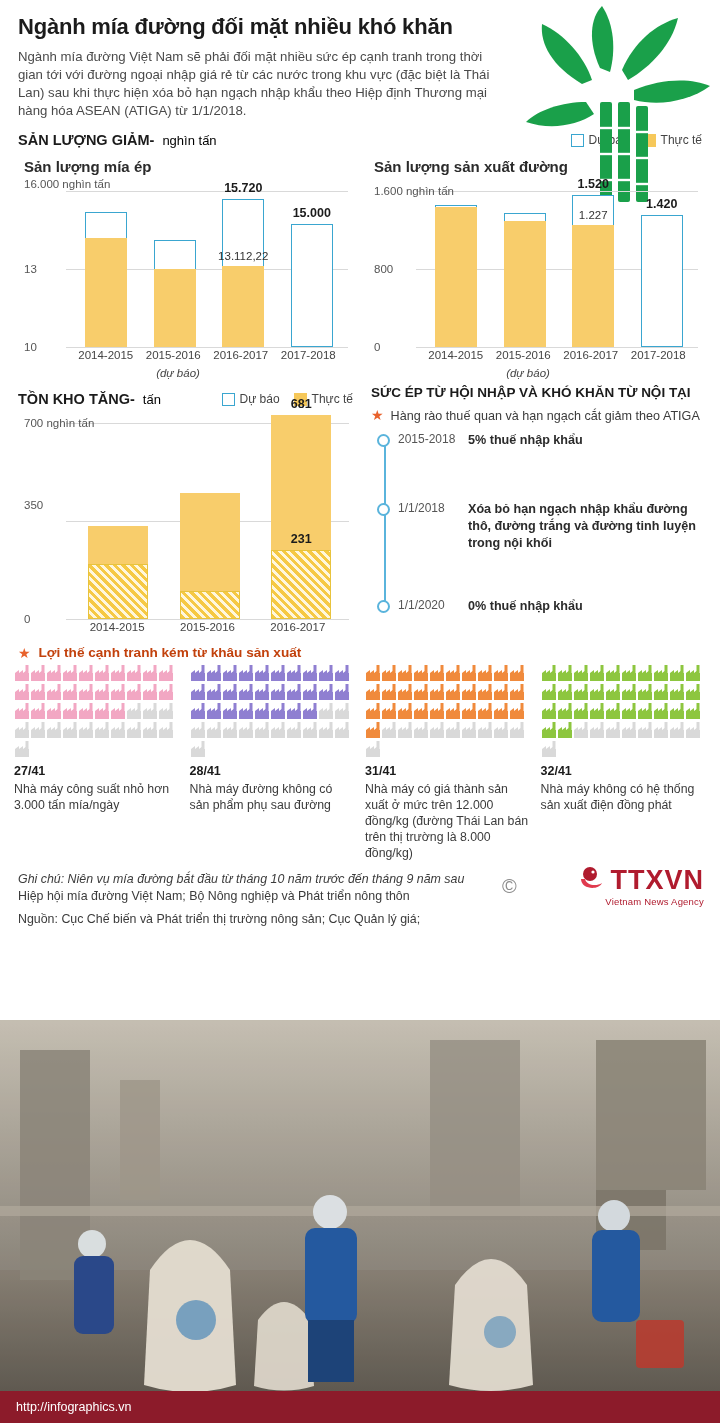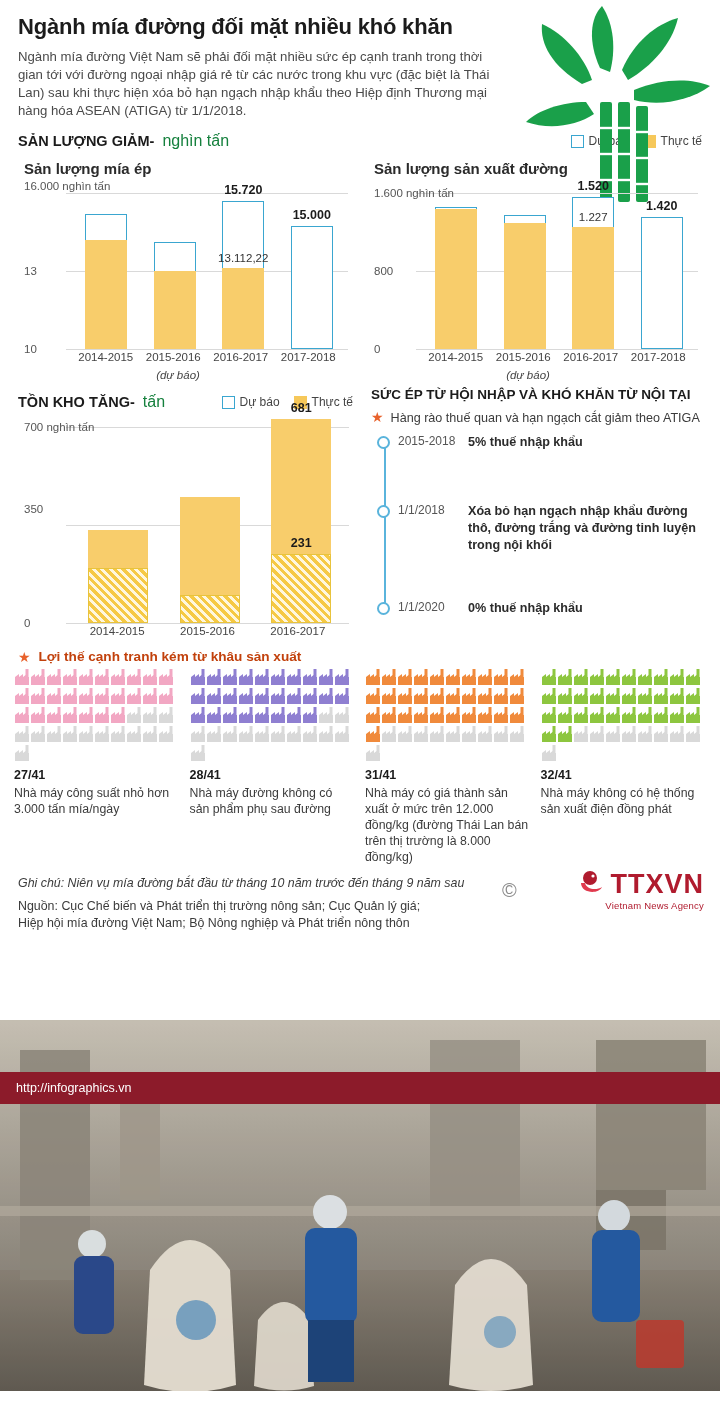--- a/index.html
+++ b/index.html
@@ -5,41 +5,41 @@
   * { box-sizing: border-box; }
   html, body { margin:0; padding:0; }
   body {
     width: 720px; height: 1423px;
     font-family: "Liberation Sans", sans-serif;
     background: #ffffff;
     color: #3b3b3b;
     position: relative;
     overflow: hidden;
   }
-  .page { width:720px; height:1104px; position:relative; }
+  .page { width:720px; height:1423px; position:relative; }
 
   
   .header { padding: 14px 18px 0 18px; position:relative; }
   .title {
     font-size: 22px; font-weight: bold; color: #1b1b1b;
     letter-spacing: -0.2px; margin-bottom: 8px;
   }
   .intro {
     font-size: 13.2px; line-height: 18px; color: #4a4a4a;
     width: 480px;
   }
   .cane-art { position:absolute; right: 8px; top: 6px; width: 190px; height: 200px; }
 
   
   .sect-head {
     display:flex; align-items:center; gap:8px;
     margin: 12px 18px 2px 18px;
   }
   .sect-title { font-size: 14.5px; font-weight: bold; color:#1b1b1b; }
-  .sect-sub { font-size: 16px; color:#15803d; }
+  .sect-sub { font-size: 13px; color:#000000; }
   .legend { display:flex; gap:14px; margin-left:auto; align-items:center; }
   .legend-item { display:flex; align-items:center; gap:5px; font-size:12px; color:#444; }
   .sw { width:13px; height:13px; display:inline-block; }
   .sw-forecast { border:1.6px solid #3aa6d0; background:#fff; }
   .sw-actual { background:#f6c85a; border:1px solid #f6c85a; }
 
   
   .charts-row { display:flex; gap:0px; padding: 4px 10px 0 10px; }
   .chart-box { width:350px; padding: 0 8px; position:relative; }
   .chart-name { font-size:15px; font-weight:bold; color:#2b2b2b; margin: 4px 0 2px 6px; }
@@ -1169,22 +1169,22 @@
             <rect x="11.5" y="1" width="3" height="8" fill="#d9d9d9"></rect>
           </svg>
         </div>
       <div class="comp-frac">32/41</div>
       <div class="comp-desc">Nhà máy không có hệ thống sản xuất điện đồng phát</div>
     </div>
   </div>
 
   <div class="notes">
     <div class="note-line i">Ghi chú: Niên vụ mía đường bắt đầu từ tháng 10 năm trước đến tháng 9 năm sau</div>
+    <div class="note-line">Hiệp hội mía đường Việt Nam; Bộ Nông nghiệp và Phát triển nông thôn</div>
     <div class="note-line" style="margin-top:6px;">Nguồn: Cục Chế biến và Phát triển thị trường nông sản; Cục Quản lý giá;</div>
-    <div class="note-line">Hiệp hội mía đường Việt Nam; Bộ Nông nghiệp và Phát triển nông thôn</div>
     <div class="ttxvn">
       <span class="copy">©</span>
       <div style="display:flex; align-items:flex-start; gap:6px; justify-content:flex-end;">
         <svg width="26" height="30" viewBox="0 0 26 30">
           <circle cx="12" cy="9" r="7" fill="#b01b2e"></circle>
           <path d="M3 14 C3 24, 20 26, 24 18 C18 22, 8 20, 7 14 Z" fill="#e03a4e"></path>
           <circle cx="15" cy="7" r="1.6" fill="#fff"></circle>
         </svg>
         <span class="ttxvn-text">TTXVN</span>
       </div>

